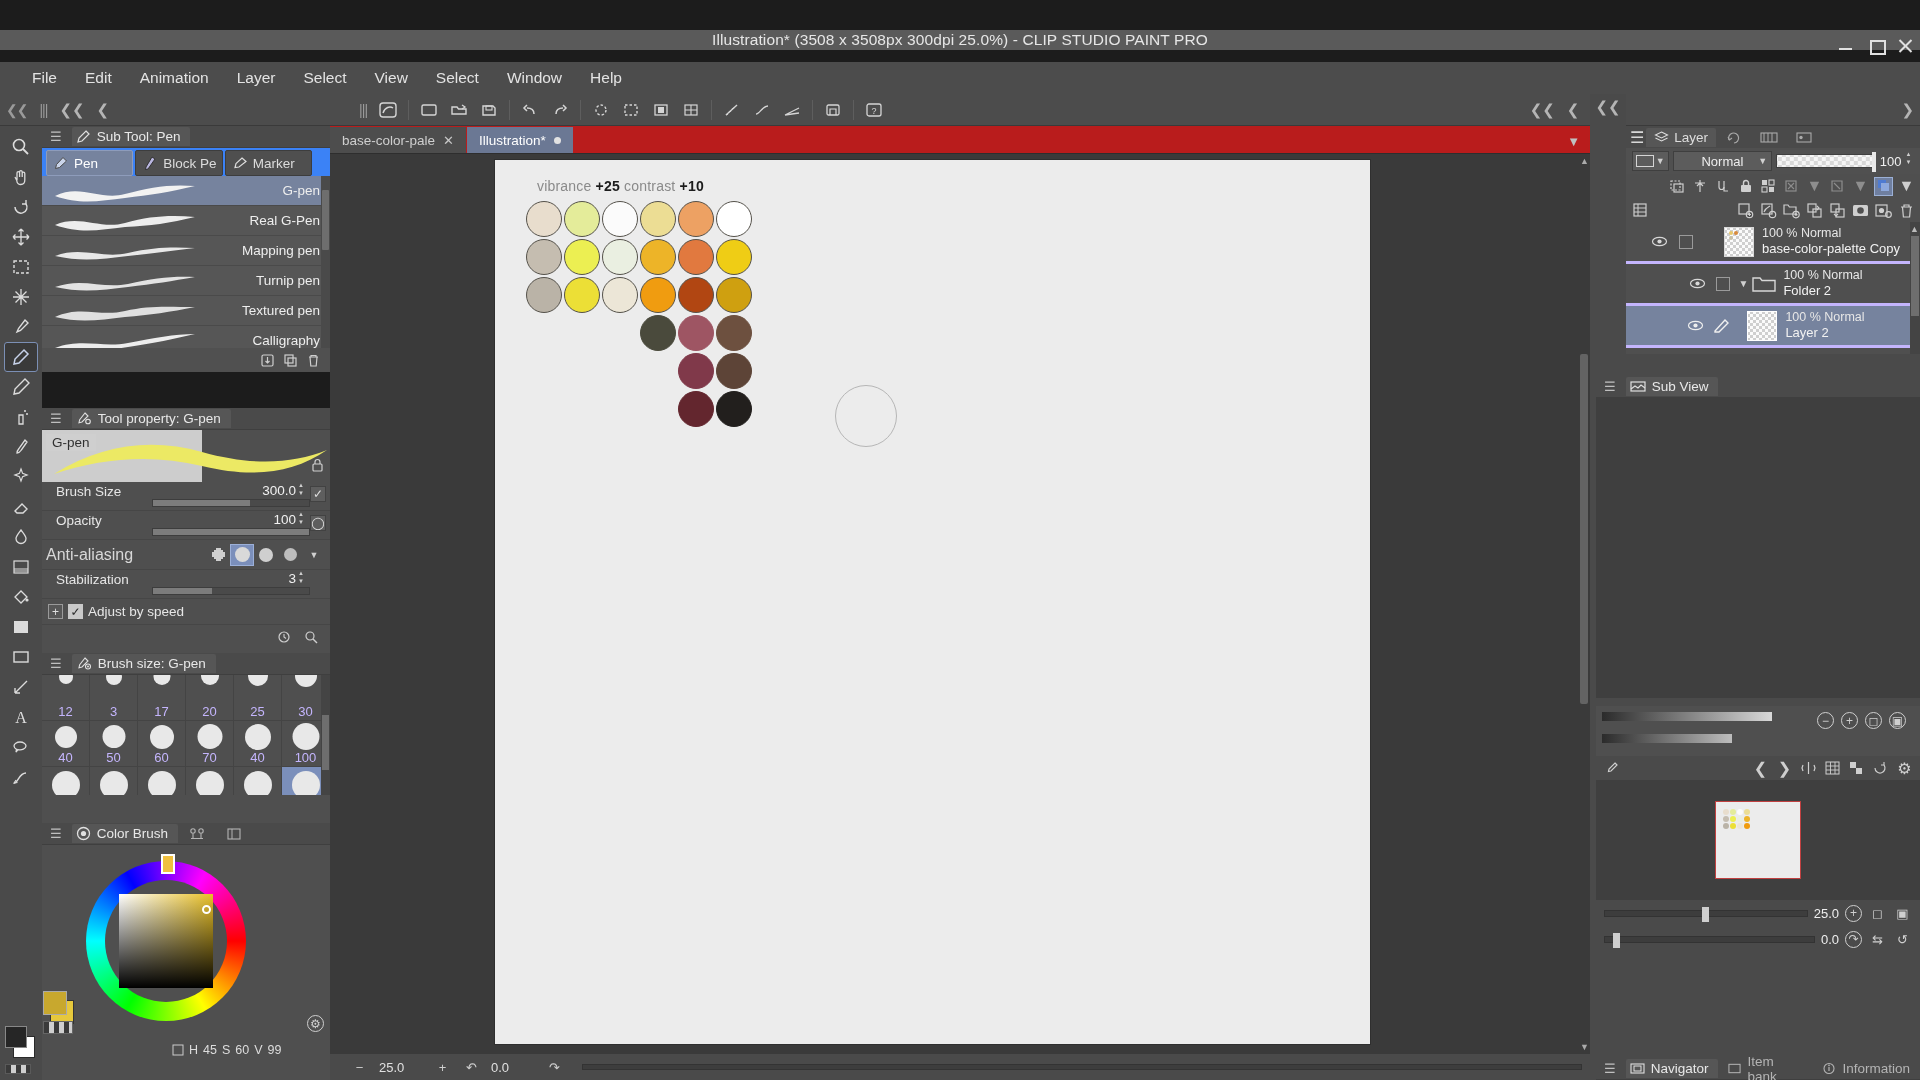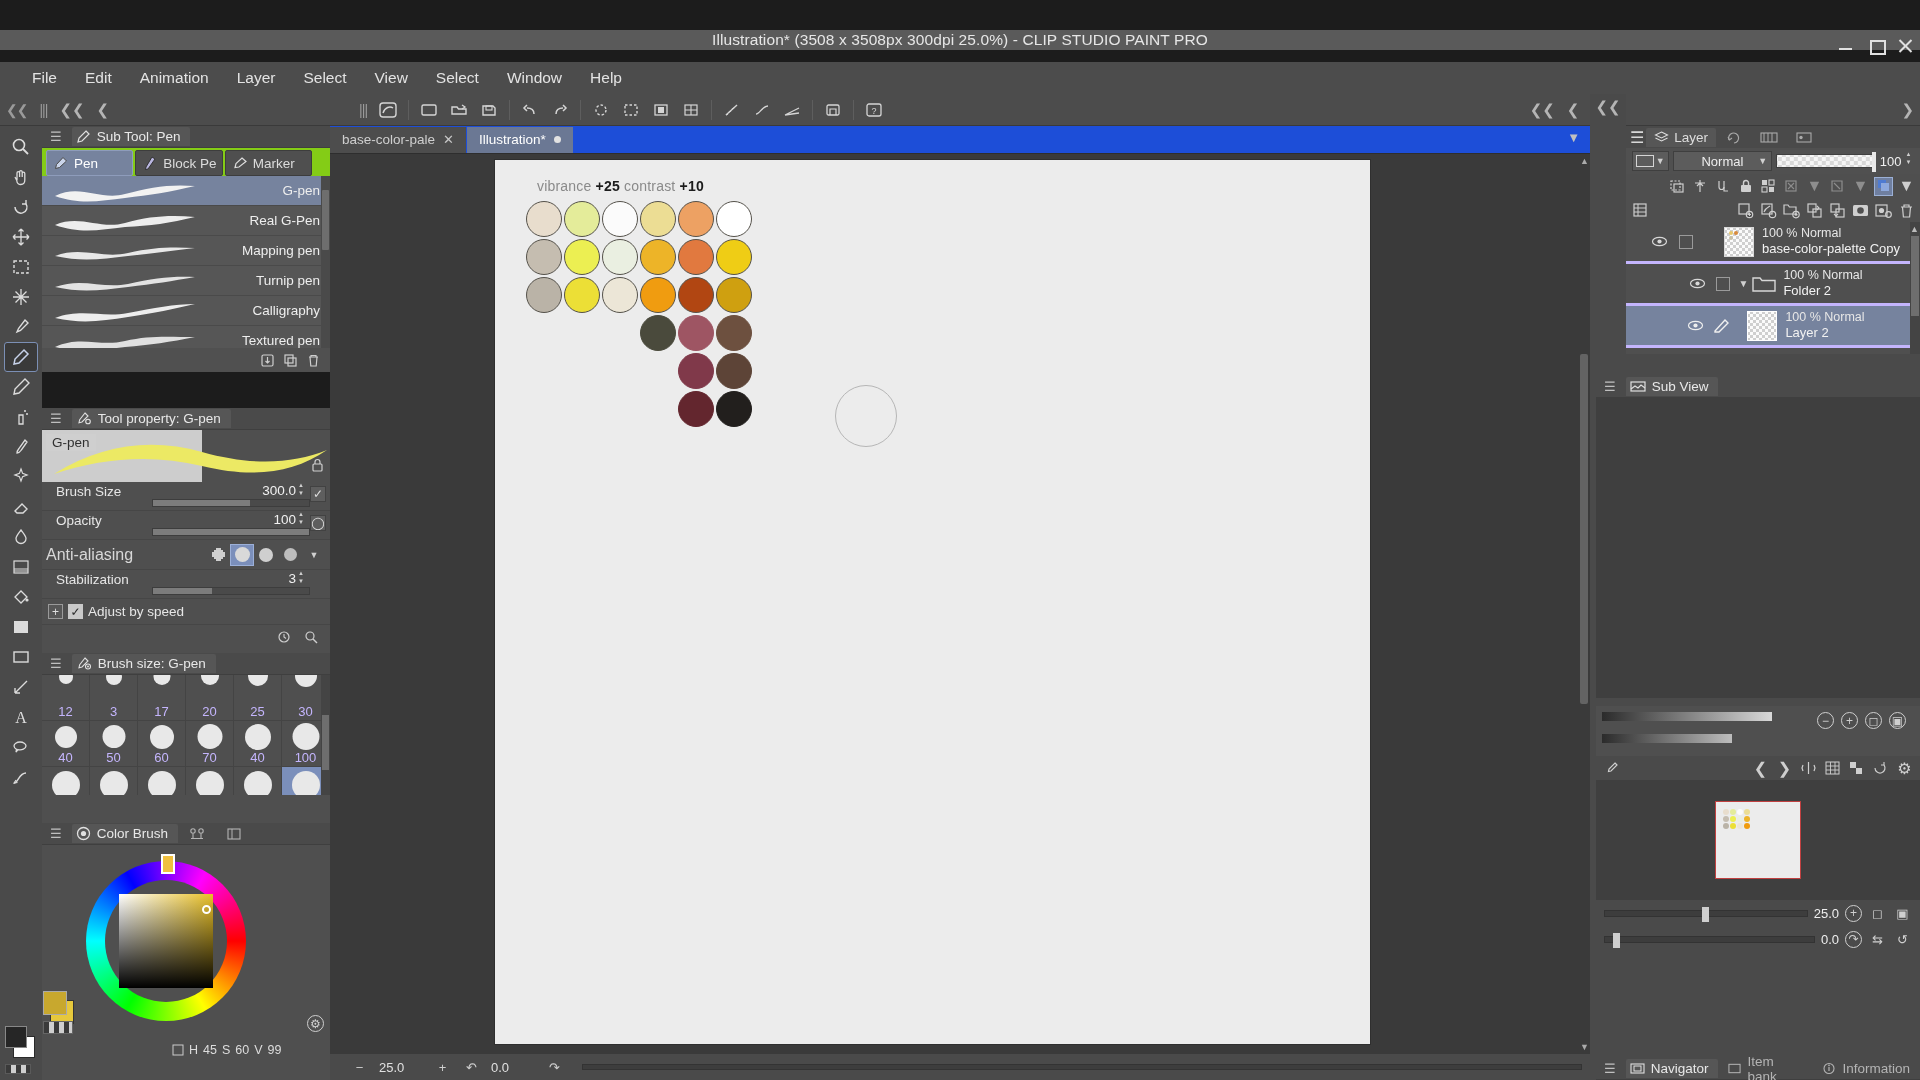--- a/index.html
+++ b/index.html
@@ -73,21 +73,21 @@
   }
   .ptitle .pmenu { color:#bfbfbf; font-size:13px; padding:0 4px; cursor:pointer; }
   .ptab {
     display:flex; align-items:center; gap:6px; background:#565656; padding:2px 10px 2px 4px;
     border-radius:2px 2px 0 0; font-size:13.5px; color:#e8e8e8; cursor:pointer;
   }
   .ptab-alt { background:transparent; color:#b4b4b4; }
 
   
   #subtool { top:126px; height:230px; }
-  .tooltabs { display:flex; gap:2px; background:#84cc16; padding:2px 18px 0 4px; }
+  .tooltabs { display:flex; gap:2px; background:#3b82f6; padding:2px 18px 0 4px; }
   .tooltab {
     flex:1; height:26px; display:flex; align-items:center; gap:5px; padding-left:6px;
     background:#4f4f4f; border:1px solid #3d3d3d; font-size:13.5px; color:#dcdcdc; cursor:pointer;
     border-radius:2px; overflow:hidden; white-space:nowrap;
   }
   .tooltab.sel { background:#76839e; border-color:#8e9cbb; color:#fff; }
   .sublist { background:#565656; }
   .subrow {
     height:30px; display:flex; align-items:center; justify-content:space-between;
     border-bottom:1px solid #4a4a4a; padding-right:10px; cursor:pointer; position:relative;
@@ -151,22 +151,22 @@
       linear-gradient(to top, #000, rgba(0,0,0,0)),
       linear-gradient(to right, #fff, #e8c028);
   }
   .sqr-cursor { position:absolute; left:160px; top:60px; width:9px; height:9px; border:2px solid #fff; border-radius:50%; }
   .cw-chip-b { position:absolute; left:8px; top:155px; width:24px; height:24px; background:#e6c83c; border:1px solid #333; }
   .cw-chip-f { position:absolute; left:1px; top:146px; width:24px; height:24px; background:#c8a82e; border:1px solid #aaa; }
   .cw-foot { height:20px; display:flex; align-items:center; gap:5px; font-size:12.5px; color:#ddd; padding-left:130px; }
 
   
   .tabsbar {
-    position:absolute; left:330px; top:126px; width:1260px; height:28px; background:#1d4ed8;
-    display:flex; align-items:center; border-bottom:1px solid #2e2e2e;
+    position:absolute; left:330px; top:126px; width:1260px; height:28px; background:#b91c1c;
+    display:flex; align-items:flex-end; border-bottom:1px solid #2e2e2e;
   }
   .doctab {
     height:26px; display:flex; align-items:center; gap:8px; padding:0 12px;
     background:#4d4d4d; color:#cfcfcf; font-size:13.5px; cursor:pointer; margin-right:1px;
   }
   .doctab.active { background:#6b7894; color:#fff; }
   .doctab .x { font-size:13px; color:#c8c8c8; }
   .doctab .dot { width:7px; height:7px; border-radius:50%; background:#e2e2e2; }
   .tabsbar .spacer { flex:1; }
   .tabs-chev { color:#c0c0c0; font-size:13px; padding:0 10px 4px 0; cursor:pointer; }
@@ -562,31 +562,31 @@
       </div>
       <div class="subrow">
         <svg class="stroke" viewBox="0 0 150 24">
             <path d="M5 18 C32 8, 52 20, 78 15 C104 9, 122 7, 145 8 C122 12, 104 15, 78 18 C52 21, 32 24, 5 18Z" fill="#e3e3e3"></path>
           </svg>
         <span style="flex:1"></span>
           <span class="lbl">Turnip pen</span>
       </div>
       <div class="subrow">
         <svg class="stroke" viewBox="0 0 150 24">
+            <path d="M5 18 C30 6, 50 18, 75 12 C100 6, 120 8, 145 8 C120 13, 100 16, 75 18 C50 21, 30 24, 5 18Z" fill="#e0e0e0"></path>
+          </svg>
+        <span style="flex:1"></span>
+          <span class="lbl">Textured pen</span>
+      </div>
+      <div class="subrow">
+        <svg class="stroke" viewBox="0 0 150 24">
             <path d="M5 19 C32 9, 52 19, 78 14 C104 9, 124 5, 145 5 C124 10, 104 14, 78 18 C52 22, 32 25, 5 19Z" fill="#ededed"></path>
           </svg>
         <span style="flex:1"></span>
           <span class="lbl">Calligraphy</span>
-      </div>
-      <div class="subrow">
-        <svg class="stroke" viewBox="0 0 150 24">
-            <path d="M5 18 C30 6, 50 18, 75 12 C100 6, 120 8, 145 8 C120 13, 100 16, 75 18 C50 21, 30 24, 5 18Z" fill="#e0e0e0"></path>
-          </svg>
-        <span style="flex:1"></span>
-          <span class="lbl">Textured pen</span>
       </div>
       <div class="sub-scroll">
           <div class="sub-thumb"></div>
         </div>
     </div>
     <div class="subfoot">
       <div class="sfbtn">
           <svg width="15" height="15" viewBox="0 0 15 15">
             <rect x="2" y="2" width="11" height="11" rx="1.5" fill="none" stroke="#cfcfcf" stroke-width="1.2"></rect>
             <path d="M7.5 4v6M5.5 8l2 2 2-2" fill="none" stroke="#cfcfcf" stroke-width="1.2"></path>

